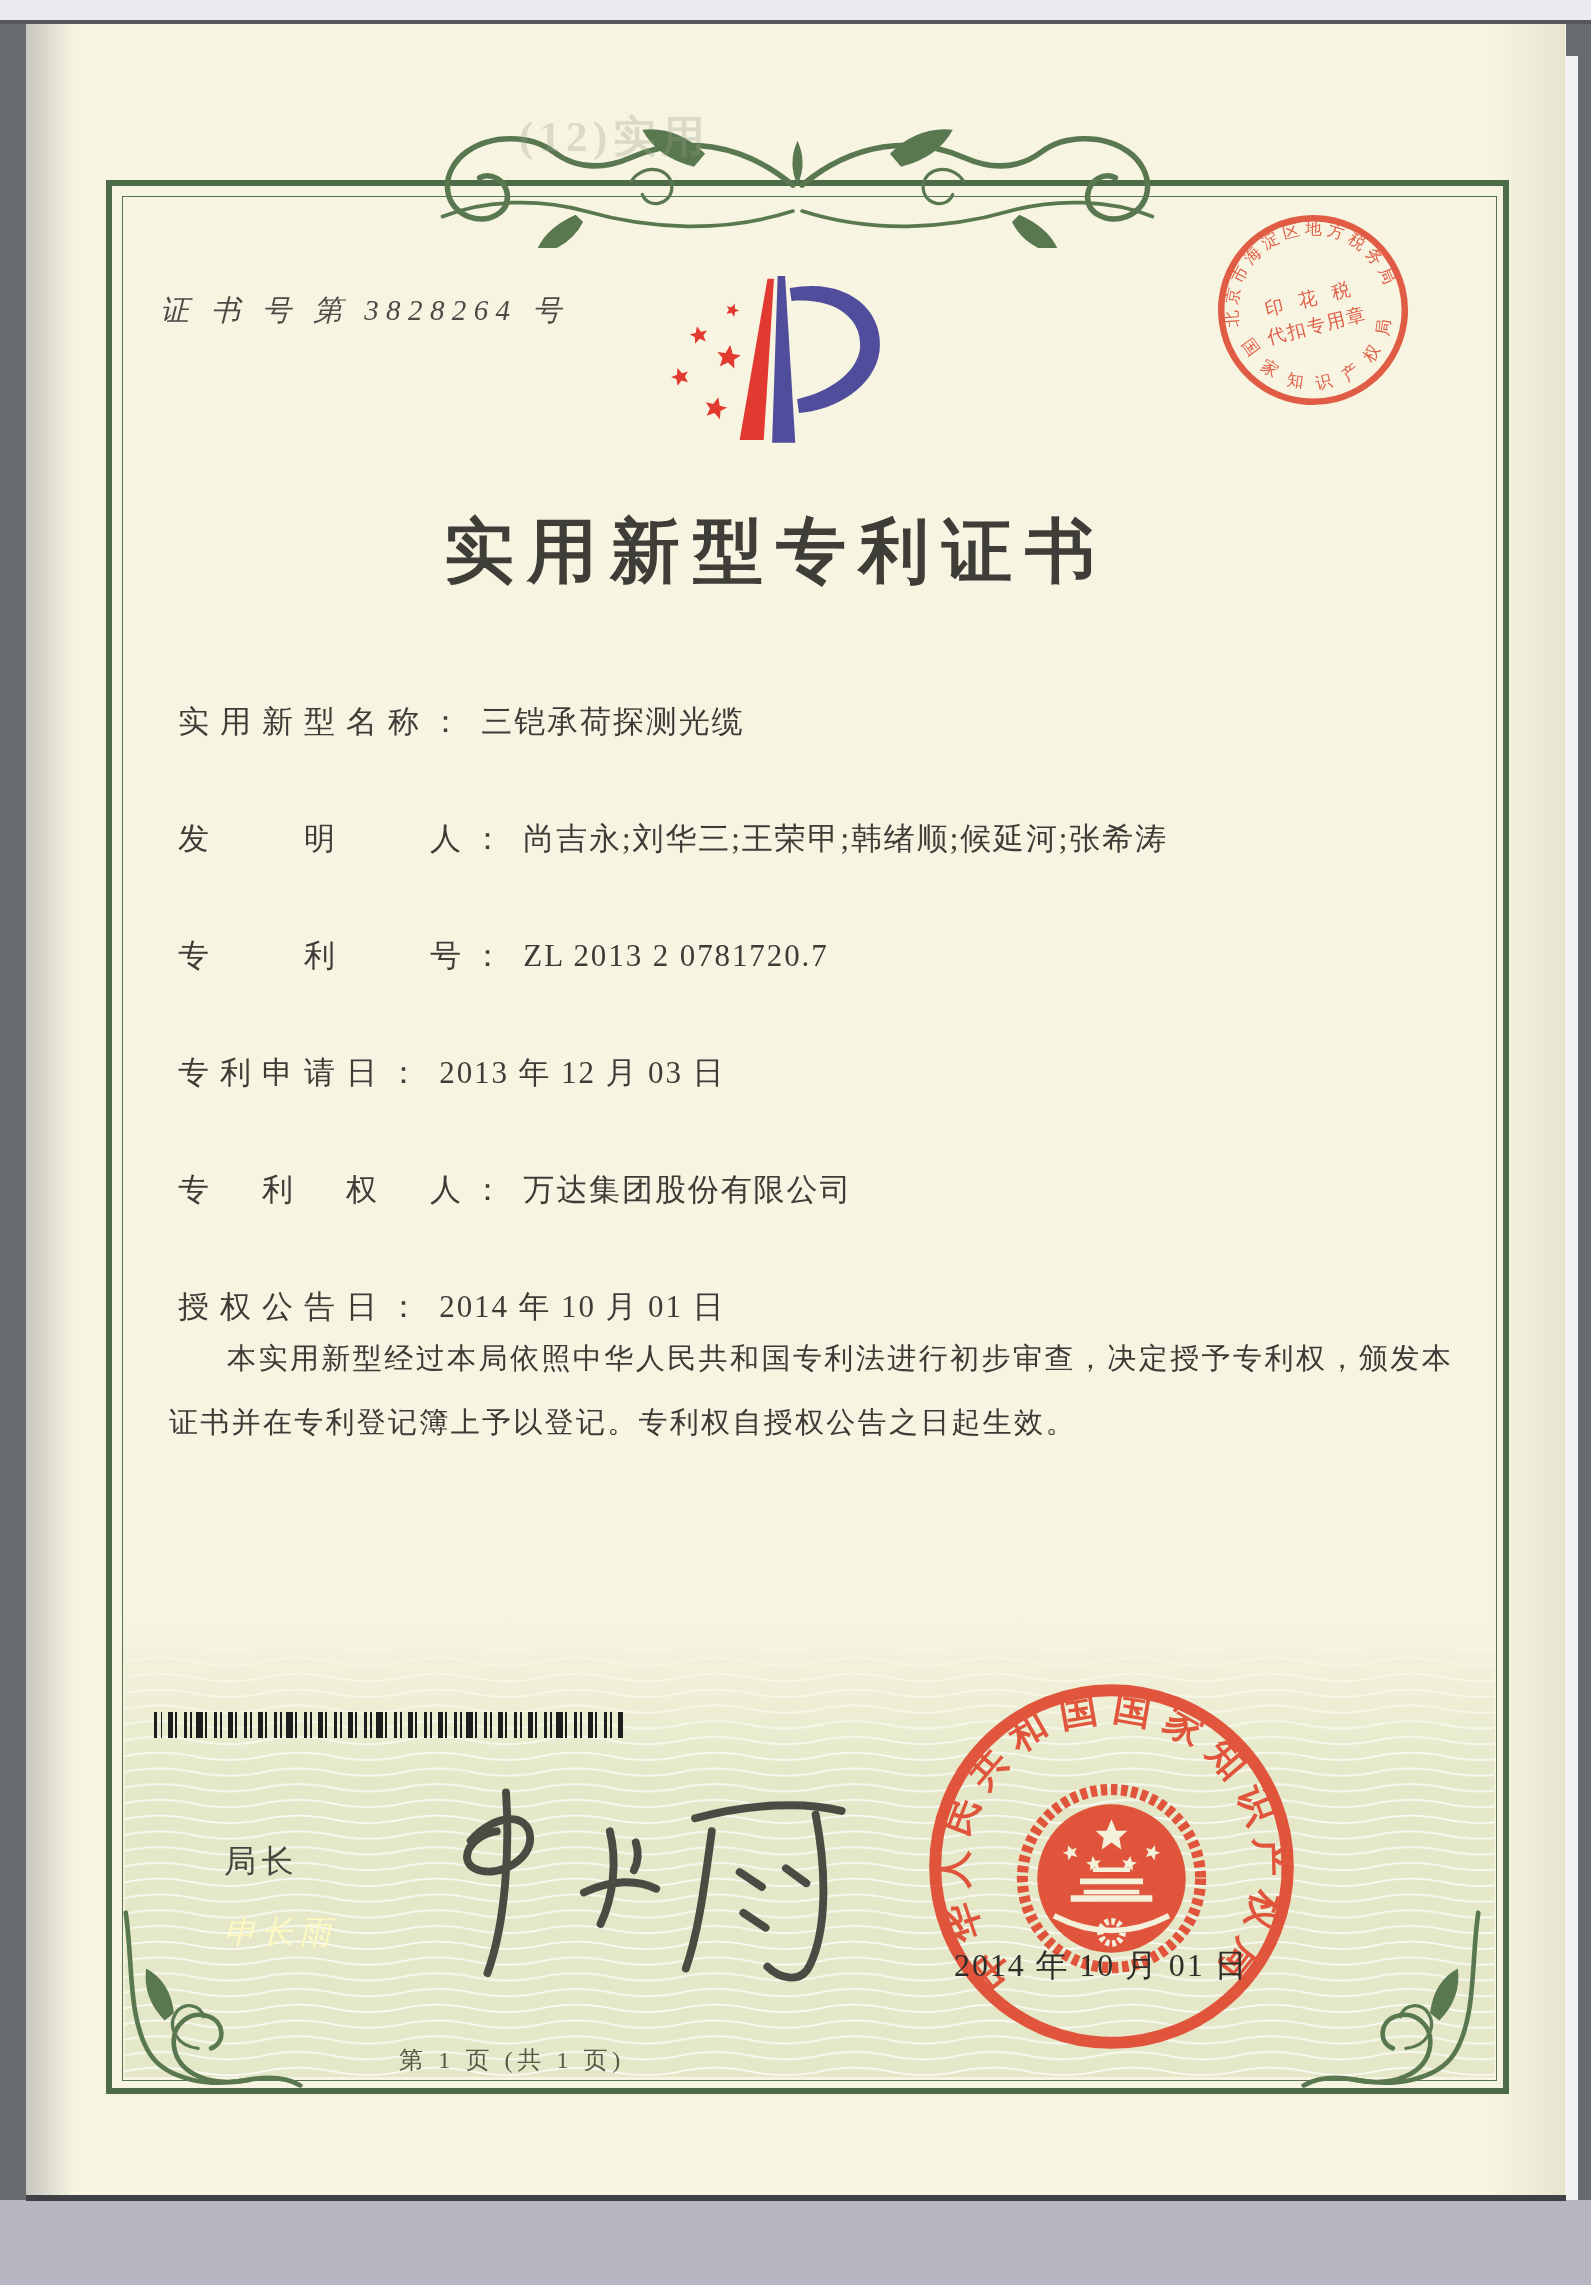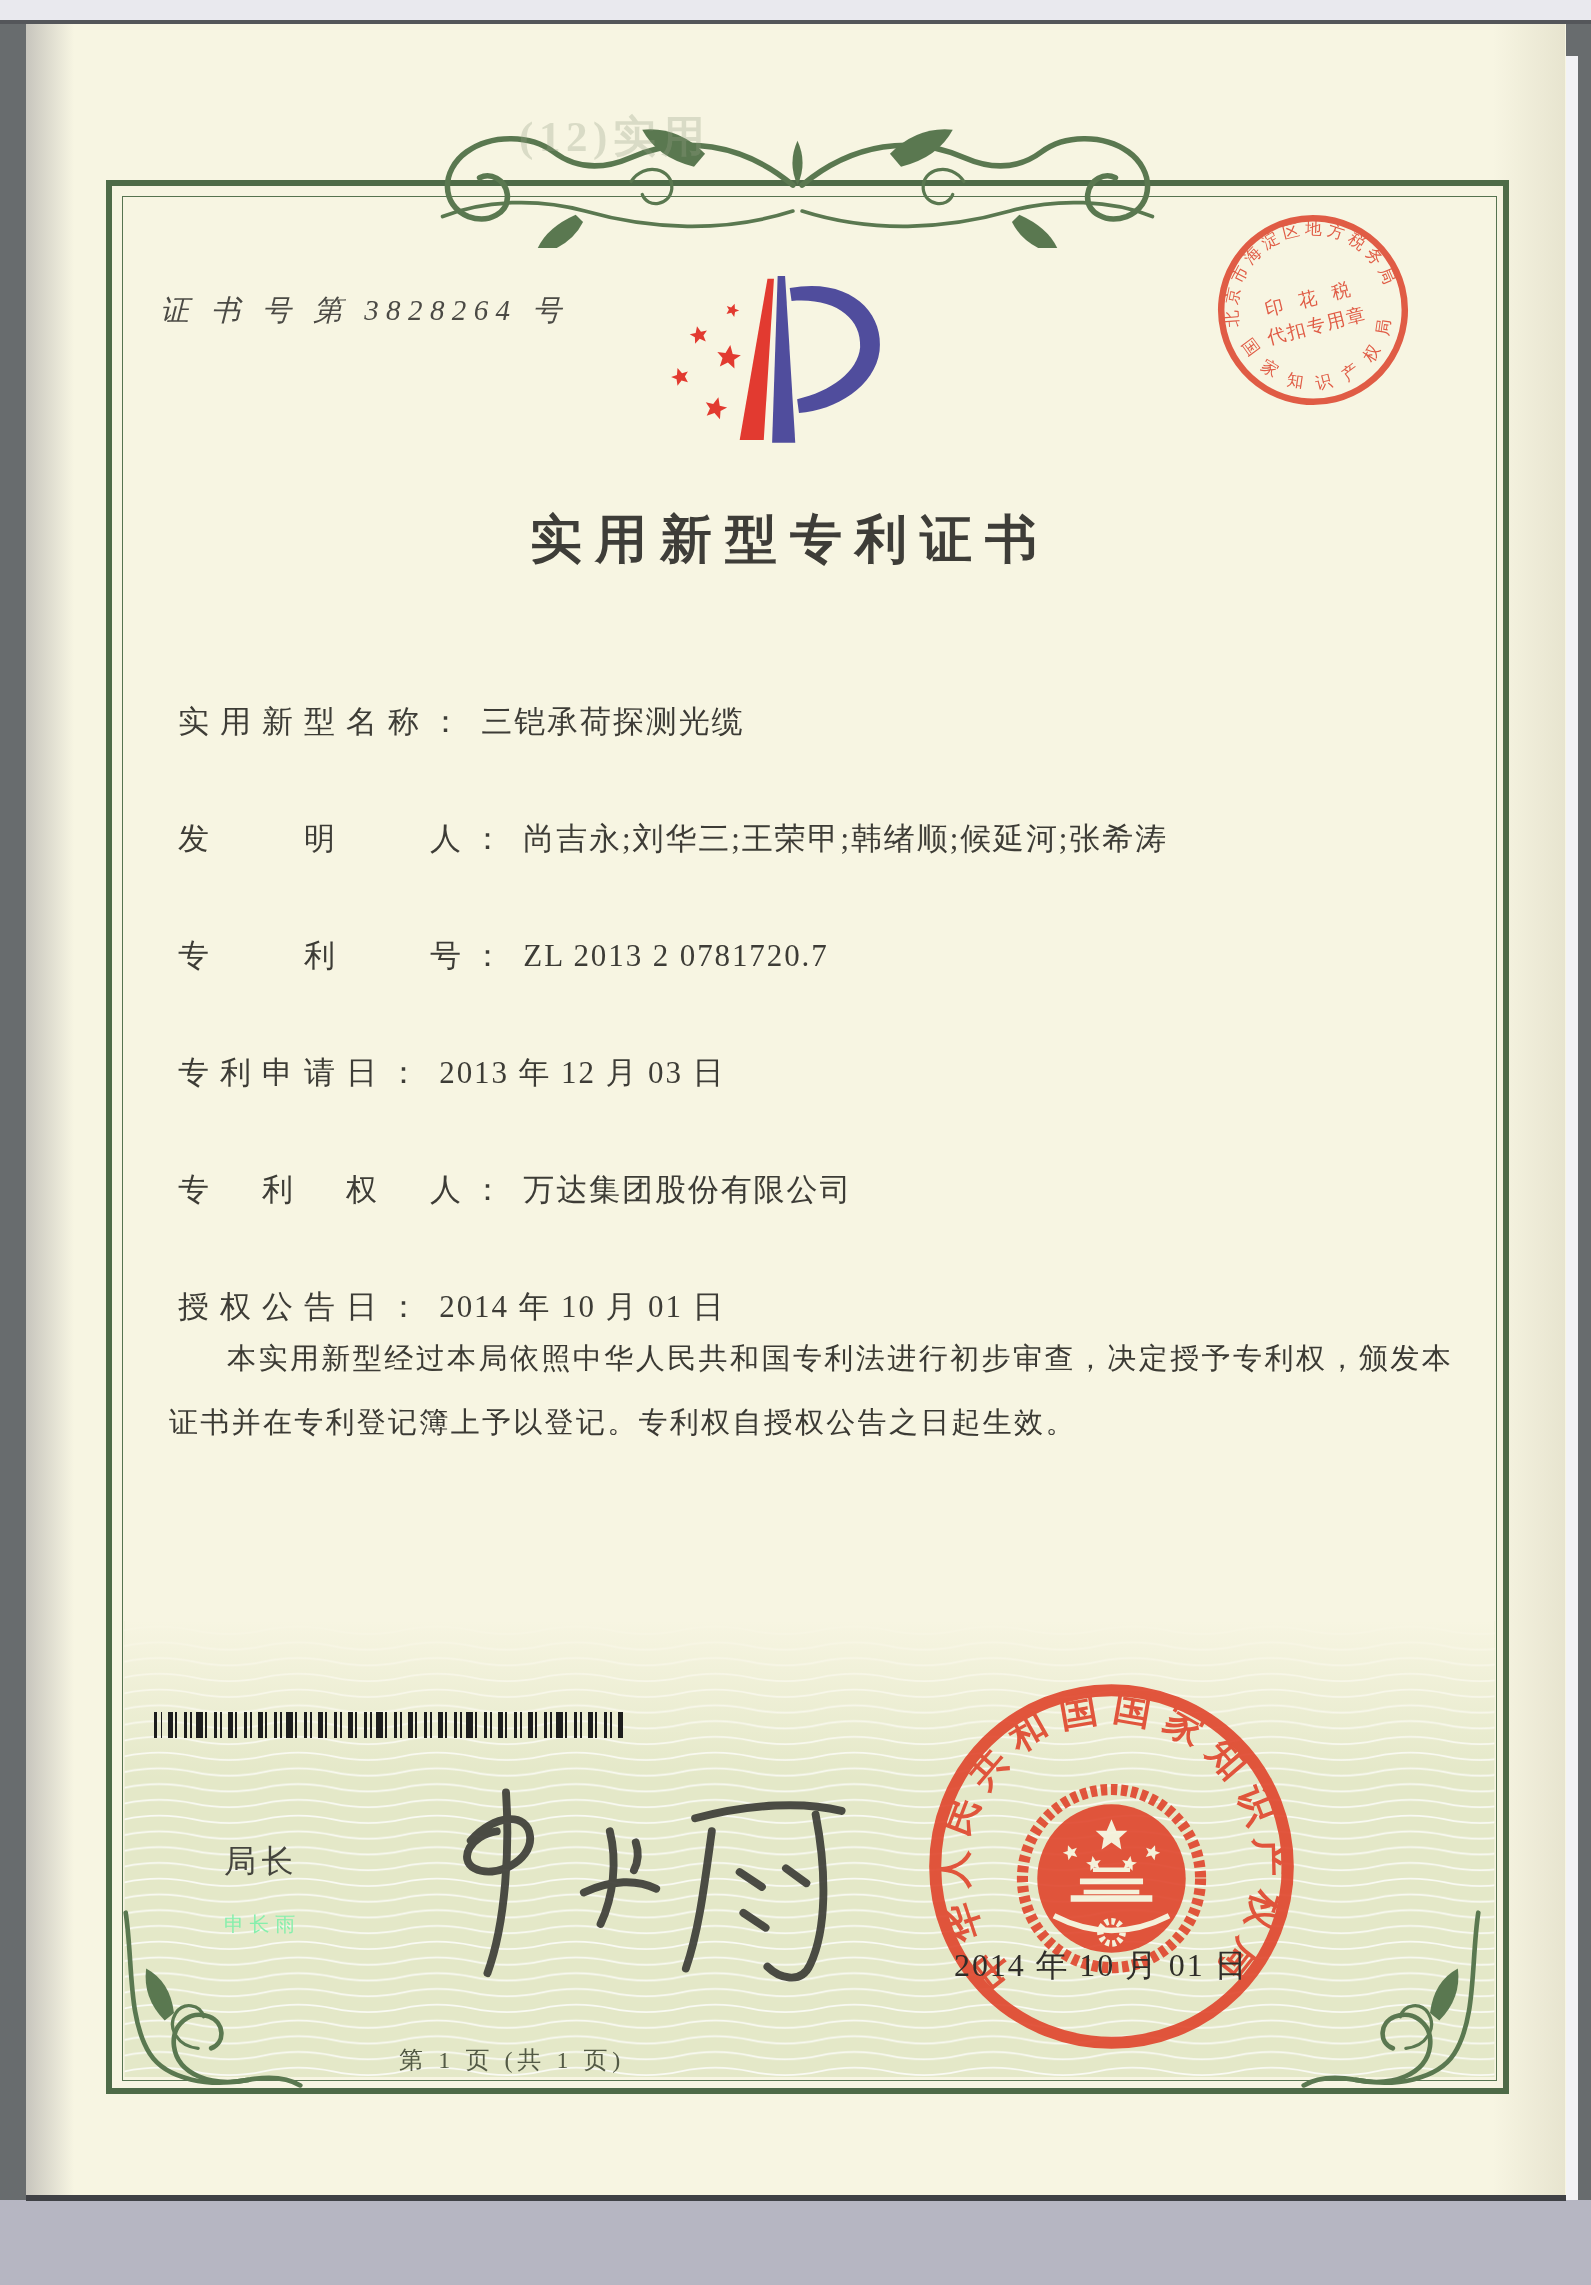--- a/index.html
+++ b/index.html
@@ -18,37 +18,37 @@
   .strip-bottom{left:0;top:2200px;width:1592px;height:85px;background:#b6b6c2;}
   .edge-bottom{left:26px;top:2195px;width:1540px;height:5.6px;background:#3f4145;}
   
   .frame-outer{left:106px;top:180px;width:1391px;height:1902px;border:6.5px solid #4e6b48;}
   .frame-inner{left:122px;top:196px;width:1373px;height:1883px;border:1.9px solid #567350;}
   .waves-box{left:124px;top:1621px;width:1371px;height:456px;}
   
   .ghost{left:519px;top:108px;width:390px;font-family:Liberation Serif, serif;
       font-weight:700;font-size:43px;letter-spacing:5.6px;color:rgba(150,160,132,.30);}
   .cert-no{left:160px;top:291px;font-size:29px;letter-spacing:7.4px;color:#4b4a45;font-style:italic;}
-  .title{left:382px;top:505px;width:816px;text-align:center;font-size:52px;
+  .title{left:368px;top:505px;width:816px;text-align:center;font-size:70px;
       font-weight:700;letter-spacing:13px;color:#3e3d38;}
   .fields{left:178px;top:701px;width:1299px;}
   .field-row{height:117px;font-size:31px;color:#3d3c36;white-space:nowrap;}
   .field-label{letter-spacing:11px;}
   .field-value{margin-left:9.3px;letter-spacing:1.9px;}
   .body-text{left:169px;top:1326px;width:1284px;font-size:29px;line-height:64px;
       letter-spacing:2.3px;color:#3b3a34;text-align:justify;}
   .body-text p{margin:0;text-indent:58px;}
   .barcode{left:154px;top:1712px;width:471px;height:26px;
       background:
         repeating-linear-gradient(90deg,#1d1d1d 0 2.8px,transparent 2.8px 6.5px,#1d1d1d 6.5px 8.3px,transparent 8.3px 14px,#1d1d1d 14px 18.6px,transparent 18.6px 21.3px,#1d1d1d 21.3px 23px,transparent 23px 30px),
         repeating-linear-gradient(90deg,transparent 0 42px,#1d1d1d 42px 45px,transparent 45px 90px);}
   .signer-title{left:224px;top:1840px;font-family:"Liberation Sans","DejaVu Sans",sans-serif;
       font-size:32px;color:#45453e;letter-spacing:5.6px;text-align:center;}
   .signer-name{left:224px;top:1911px;font-family:"Liberation Sans","DejaVu Sans",sans-serif;
-      font-size:20px;color:#86efac;letter-spacing:5.6px;}
+      font-size:32px;color:#fef9c3;letter-spacing:5.6px;font-style:italic;}
   .signature{left:417px;top:1783px;}
   .seal{left:912px;top:1667px;}
   .tax-stamp{left:1211px;top:208px;}
   .seal-date{left:954px;top:1944px;font-size:32px;letter-spacing:1.9px;color:#2e2d29;z-index:6;}
   .footer{left:399px;top:2044px;width:672px;text-align:left;font-size:24px;
       letter-spacing:4.6px;color:#535a45;}
   .logo{left:660px;top:271px;}
   svg text{font-family:"Liberation Serif","DejaVu Serif",serif;}
 </style>
 </head>

